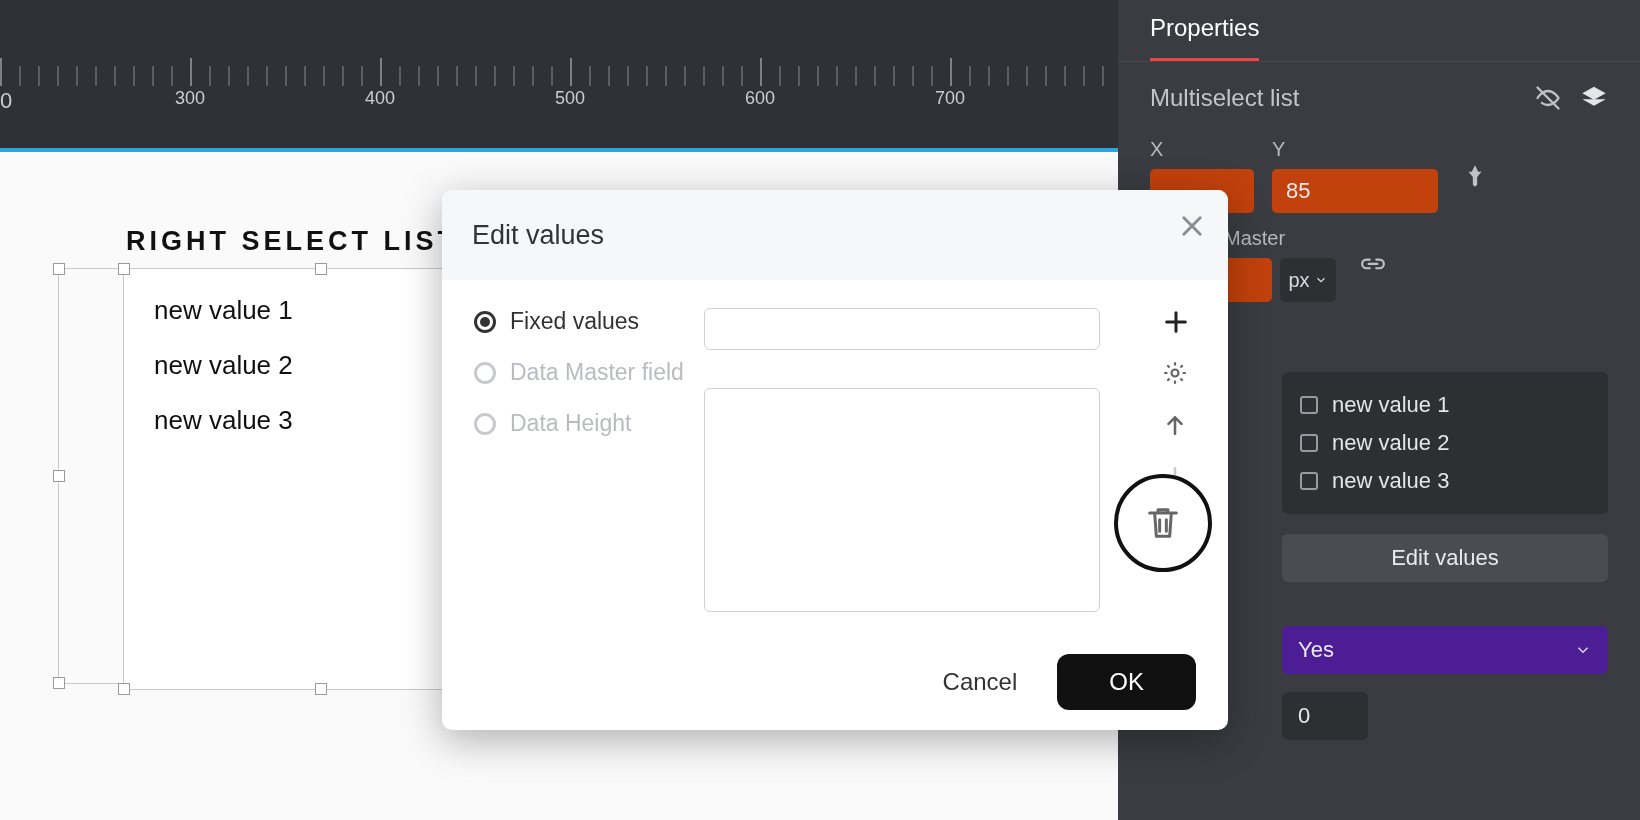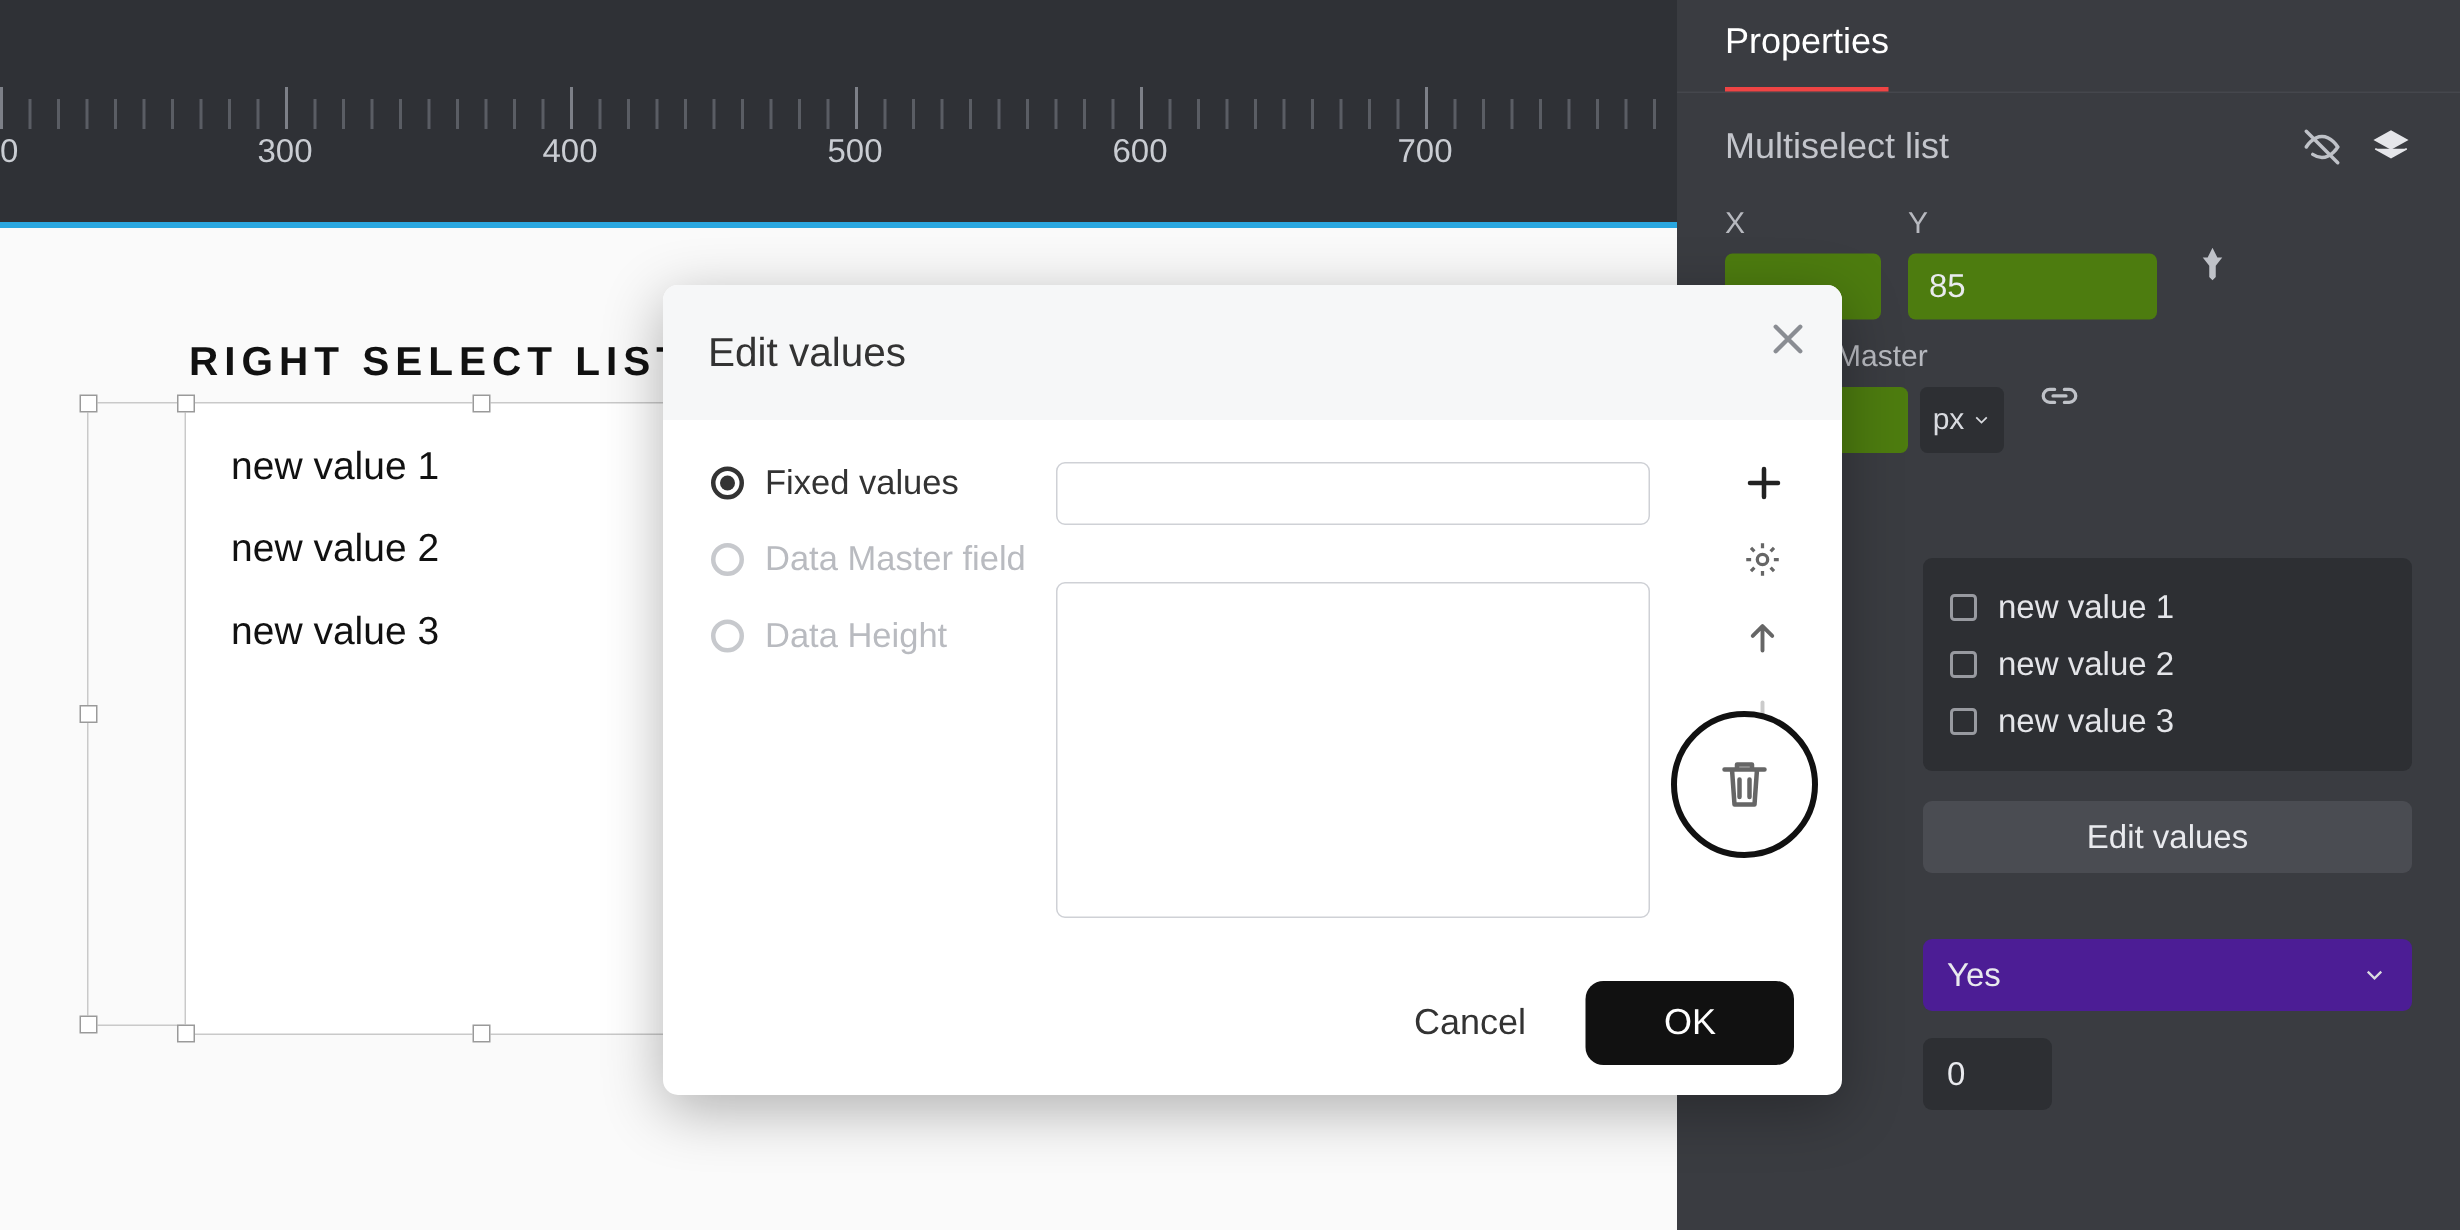--- a/index.html
+++ b/index.html
@@ -4,21 +4,21 @@
 <style>
   * { box-sizing: border-box; margin: 0; padding: 0; font-family: -apple-system, BlinkMacSystemFont, "Segoe UI", Arial, sans-serif; }
   html, body { width: 1640px; height: 820px; overflow: hidden; background: #2a2c30; }
 
   
   .top-header { position: absolute; left: 0; top: 0; width: 1118px; height: 148px; background: #2f3136; }
   .ruler { position: absolute; left: 0; top: 58px; width: 1118px; height: 60px; color: #a8abb2; }
   .ruler-ticks { position: absolute; top: 0; left: 0; right: 0; height: 28px; }
   .tick-major { position: absolute; top: 0; width: 2px; height: 28px; background: #7d8088; }
   .tick-minor { position: absolute; top: 8px; width: 2px; height: 20px; background: #5a5d64; }
-  .ruler-label { position: absolute; top: 30px; font-size: 22px; color: #c9ccd2; transform: translateX(-50%); }
+  .ruler-label { position: absolute; top: 30px; font-size: 18px; color: #c9ccd2; transform: translateX(-50%); }
   .ruler-zero { position: absolute; top: 30px; left: 0; font-size: 22px; color: #c9ccd2; }
 
   
   .canvas { position: absolute; left: 0; top: 148px; width: 1118px; height: 672px; background: #f2f2f2; border-top: 4px solid #2aa7e0; }
   .canvas-inner { position: absolute; left: 0; top: 0; right: 0; bottom: 0; background: #fafafa; }
 
   
   .sel-box { position: absolute; border: 1px solid #c9c9c9; }
   .handle { position: absolute; width: 12px; height: 12px; background: #fff; border: 1px solid #9a9a9a; }
   .h-tl { left: -6px; top: -6px; }
@@ -58,21 +58,21 @@
   
   .right-panel { position: absolute; right: 0; top: 0; width: 522px; height: 820px; background: #3a3c41; color: #d9dbe0; }
   .tab-bar { padding: 14px 32px 0 32px; }
   .tab-active { display: inline-block; font-size: 24px; color: #fff; padding-bottom: 16px; border-bottom: 3px solid #ef4444; }
   .component-row { display: flex; align-items: center; justify-content: space-between; padding: 22px 32px; border-top: 1px solid #45474d; }
   .component-name { font-size: 24px; color: #c3c5cb; }
   .component-icons { display: flex; gap: 18px; color: #bfc2c8; }
   .coord-row { display: flex; gap: 18px; padding: 4px 32px 10px 32px; align-items: flex-end; }
   .field-group { display: flex; flex-direction: column; gap: 8px; }
   .field-label { font-size: 20px; color: #b7b9bf; }
-  .num-input { width: 166px; height: 44px; background: #4d7c0f; border: none; border-radius: 5px; color: #e9eaee; font-size: 22px; padding: 0 14px; }
+  .num-input { width: 166px; height: 44px; background: #c2410c; border: none; border-radius: 5px; color: #e9eaee; font-size: 22px; padding: 0 14px; }
   .num-input-small { width: 104px; }
   .unit-sel { width: 56px; height: 44px; background: #2d2f33; border-radius: 5px; display: flex; align-items: center; justify-content: center; gap: 4px; font-size: 20px; color: #d9dbe0; }
   .pin-icon, .link-icon { width: 26px; height: 26px; color: #bfc2c8; align-self: center; margin-left: 6px; }
 
   .values-box { margin: 60px 32px 0 164px; background: #2d2f33; border-radius: 6px; padding: 14px 18px; }
   .values-item { display: flex; align-items: center; gap: 14px; font-size: 22px; color: #e4e5e9; padding: 6px 0; }
   .chk { width: 18px; height: 18px; border: 2px solid #989aa0; border-radius: 3px; }
   .edit-values-btn { margin: 20px 32px 0 164px; height: 48px; background: #4a4c52; border-radius: 6px; display: flex; align-items: center; justify-content: center; font-size: 22px; color: #e9eaee; cursor: pointer; }
   .select-yes { margin: 44px 32px 0 164px; height: 48px; background: #4c1d95; border-radius: 6px; display: flex; align-items: center; justify-content: space-between; padding: 0 16px; font-size: 22px; color: #e9eaee; }
   .num-zero { margin: 18px 32px 0 164px; width: 86px; height: 48px; background: #2d2f33; border-radius: 6px; display: flex; align-items: center; padding: 0 16px; font-size: 22px; color: #e9eaee; }

